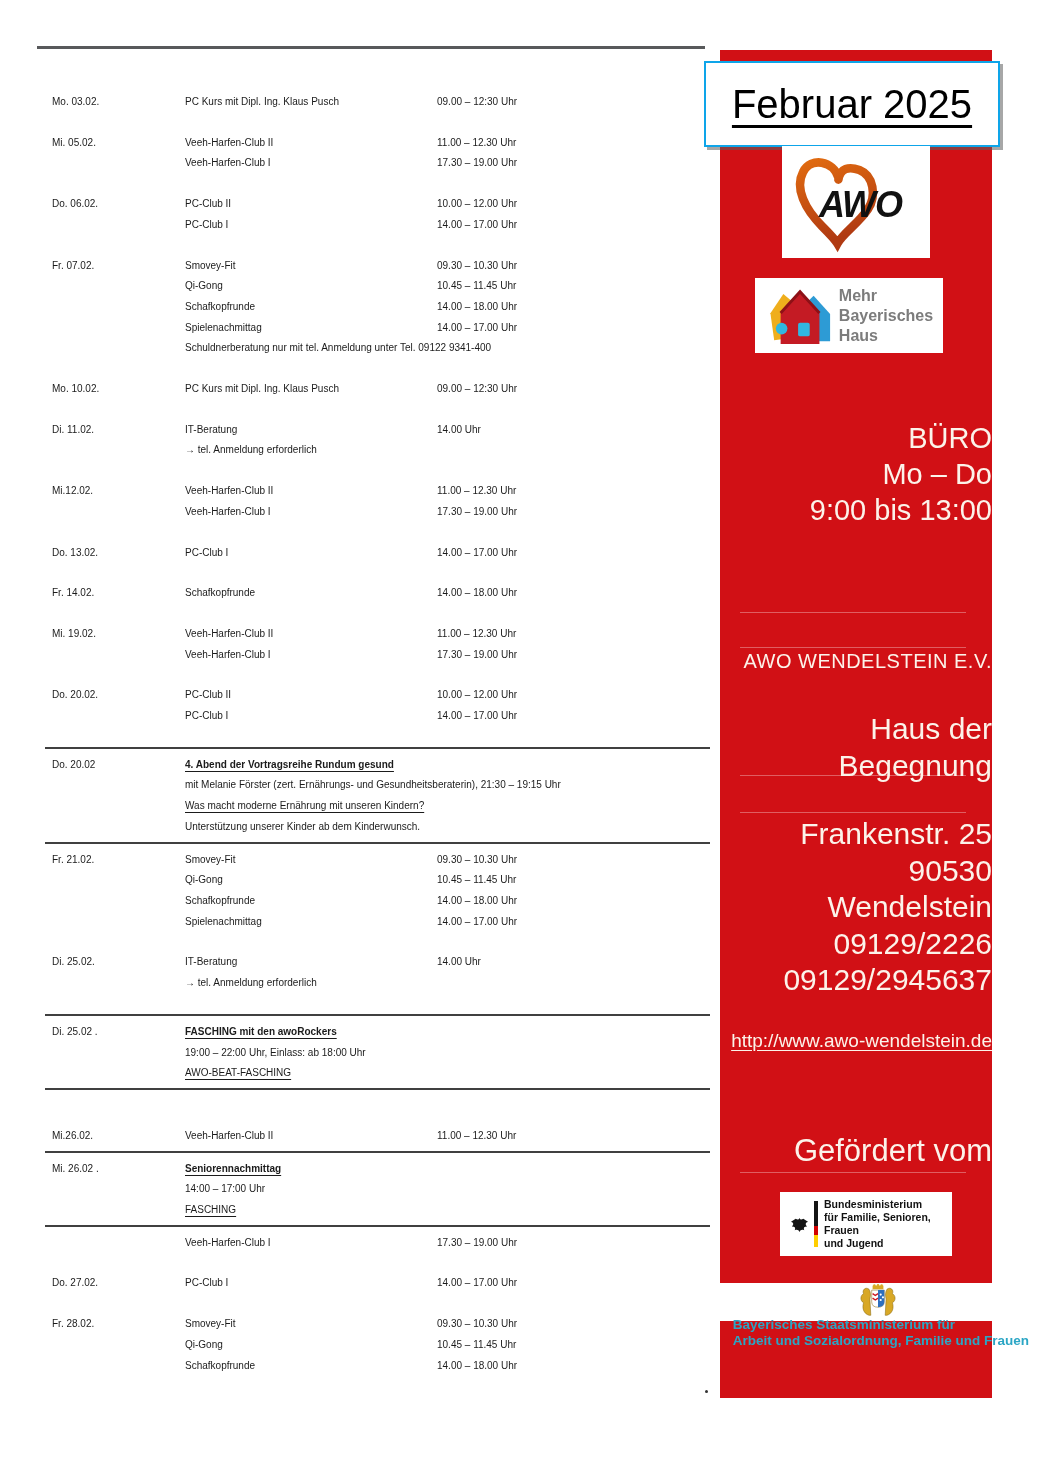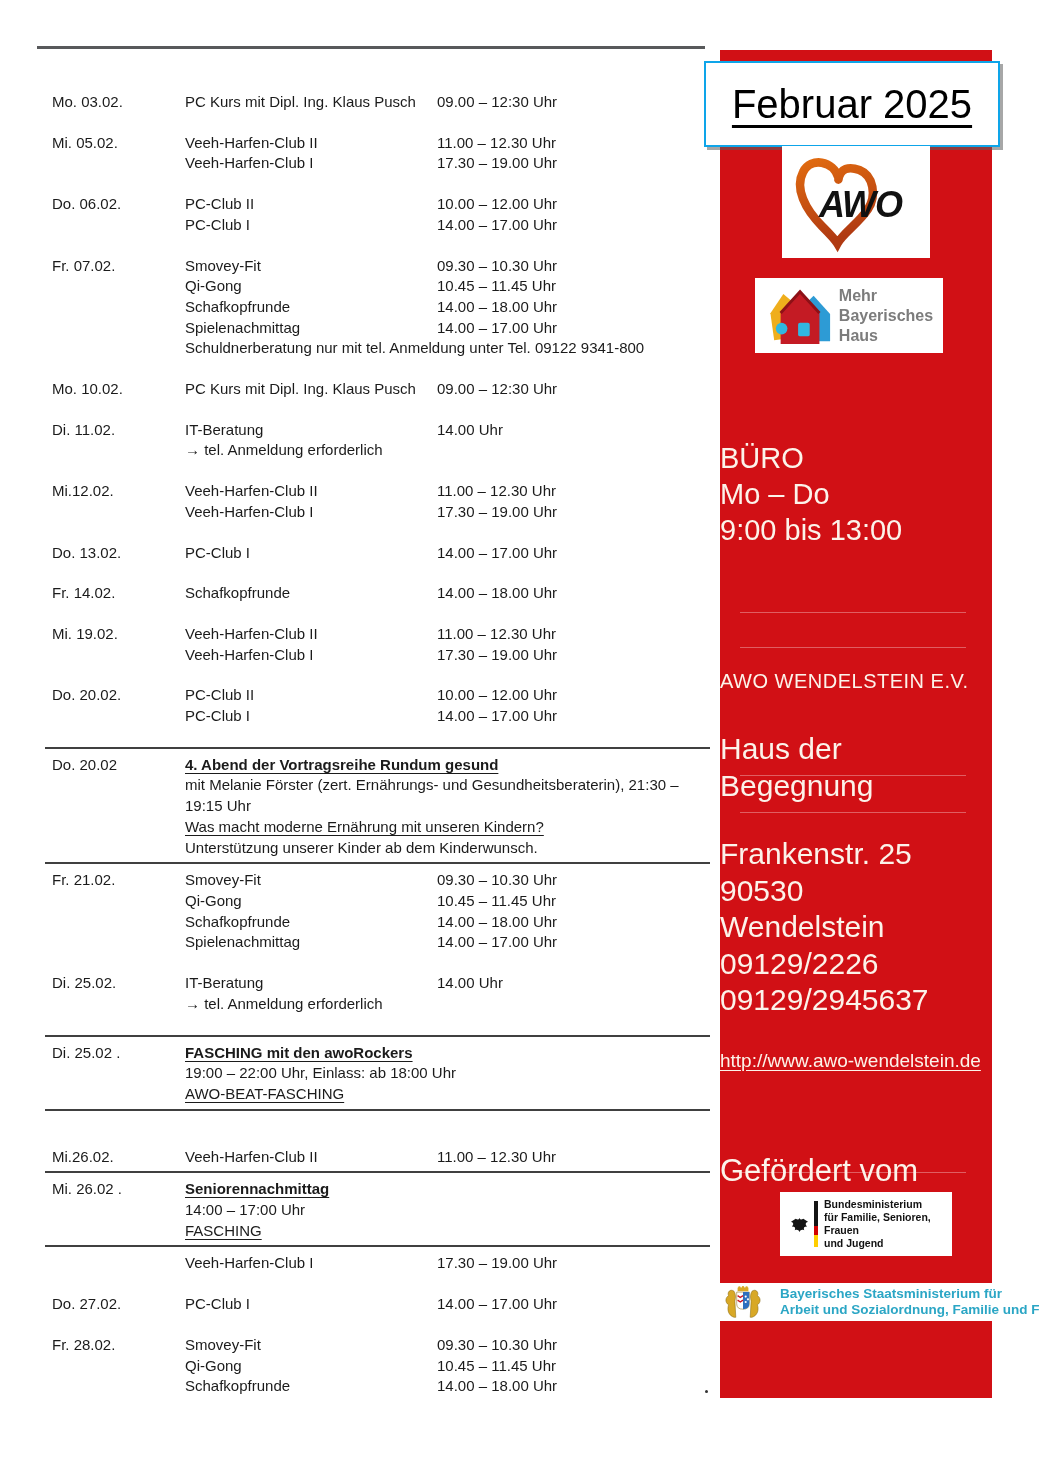--- a/index.html
+++ b/index.html
@@ -3,36 +3,36 @@
 <meta charset="utf-8">
 <style>
   html,body{margin:0;padding:0;background:#ffffff;}
   .page{
     position:relative;width:1040px;height:1471px;background:#ffffff;overflow:hidden;
     font-family:"Liberation Sans","DejaVu Sans",sans-serif;color:#1b1b1b;
   }
   
   .top-rule{position:absolute;left:37px;top:46px;width:668px;height:3px;background:#58595b;}
   
-  .schedule{position:absolute;left:45px;top:92px;width:665px;font-size:15px;line-height:20.7px;}
+  .schedule{position:absolute;left:45px;top:92px;width:665px;font-size:10px;line-height:20.7px;}
   .block{margin-bottom:20px;}
   .block.boxed{margin-bottom:4px;}
   .line{display:flex;}
   .date{width:133px;padding-left:7px;flex-shrink:0;}
   .event{width:252px;flex-shrink:0;}
   .line.wide .event{width:auto;flex:1;}
   .time{flex:1;}
   .event.title{font-weight:bold;text-decoration:underline;text-underline-offset:3px;}
   .event.underline{text-decoration:underline;text-underline-offset:3px;}
   .rule{height:2px;background:#404040;margin:0 0 6px 0;}
   .spacer{height:30px;}
   
   .sidebar-red{position:absolute;left:720px;top:50px;width:272px;height:1348px;background:#d11015;}
   .sb-line{position:absolute;left:740px;width:226px;height:1px;background:rgba(255,255,255,0.33);}
-  .sb-text{position:absolute;left:720px;width:272px;text-align:left;color:#fcf3ea;margin-top:20px;}
+  .sb-text{position:absolute;left:720px;width:272px;text-align:right;color:#fcf3ea;}
   .buero{top:420px;font-size:29px;line-height:36px;}
   .orgname{top:650px;font-size:20px;letter-spacing:0.5px;}
   .haus{top:710px;font-size:30px;line-height:37px;}
   .address{top:816px;font-size:30px;line-height:36.5px;}
   .website{top:1030px;font-size:19px;}
   .website a{color:#fcf3ea;text-decoration:underline;text-underline-offset:3px;cursor:pointer;}
   .funded{top:1133px;font-size:31px;}
   
   .title-box{
     position:absolute;left:704px;top:61px;width:296px;height:86px;background:#ffffff;
@@ -46,21 +46,21 @@
   .awo-word{position:absolute;left:37px;top:38px;font-size:36px;font-style:italic;font-weight:800;color:#111;letter-spacing:-1px;}
   .mgh-box{position:absolute;left:755px;top:278px;width:188px;height:75px;background:#ffffff;display:flex;align-items:center;justify-content:center;}
   .mgh-house{margin-left:4px;flex-shrink:0;}
   .mgh-text{color:#7c7c7c;font-size:16px;line-height:20px;font-weight:600;margin-left:6px;}
   
   .bund-box{position:absolute;left:780px;top:1192px;width:172px;height:64px;background:#ffffff;display:flex;align-items:center;}
   .bund-eagle{margin-left:10px;flex-shrink:0;}
   .flag-stripe{width:4px;height:46px;margin:0 6px 0 5px;flex-shrink:0;
     background:linear-gradient(to bottom,#141414 0%,#141414 55%,#d20000 55%,#d20000 75%,#ffce00 75%,#ffce00 100%);}
   .bund-text{font-size:10.5px;line-height:13px;color:#111;font-weight:600;}
-  .bayern-strip{position:absolute;left:712px;top:1283px;width:328px;height:38px;background:#ffffff;display:flex;align-items:center;}
+  .bayern-strip{position:absolute;left:712px;top:1283px;width:328px;height:38px;background:#ffffff;display:flex;align-items:center;flex-direction:column;}
   .bayern-crest{margin-left:4px;flex-shrink:0;}
   .bayern-text{font-size:13.5px;line-height:16px;color:#2ba6c5;font-weight:600;margin-left:10px;white-space:nowrap;}
   .stray-dot{position:absolute;left:705px;top:1390px;width:3px;height:3px;border-radius:50%;background:#333;}
 </style>
 </head>
 <body>
 
 <div class="page">
 
   <div class="top-rule"></div>
@@ -113,21 +113,21 @@
           <div class="event">Schafkopfrunde</div>
           <div class="time">14.00 – 18.00 Uhr</div>
         </div>
         <div class="line">
           <div class="date"></div>
           <div class="event">Spielenachmittag</div>
           <div class="time">14.00 – 17.00 Uhr</div>
         </div>
         <div class="line wide">
           <div class="date"></div>
-          <div class="event">Schuldnerberatung nur mit tel. Anmeldung unter Tel. 09122 9341-800</div>
+          <div class="event">Schuldnerberatung nur mit tel. Anmeldung unter Tel. 09122 9341-400</div>
         </div>
       </div>
       <div class="block">
         <div class="line">
           <div class="date">Mo. 10.02.</div>
           <div class="event">PC Kurs mit Dipl. Ing. Klaus Pusch</div>
           <div class="time">09.00 – 12:30 Uhr</div>
         </div>
       </div>
       <div class="block">

